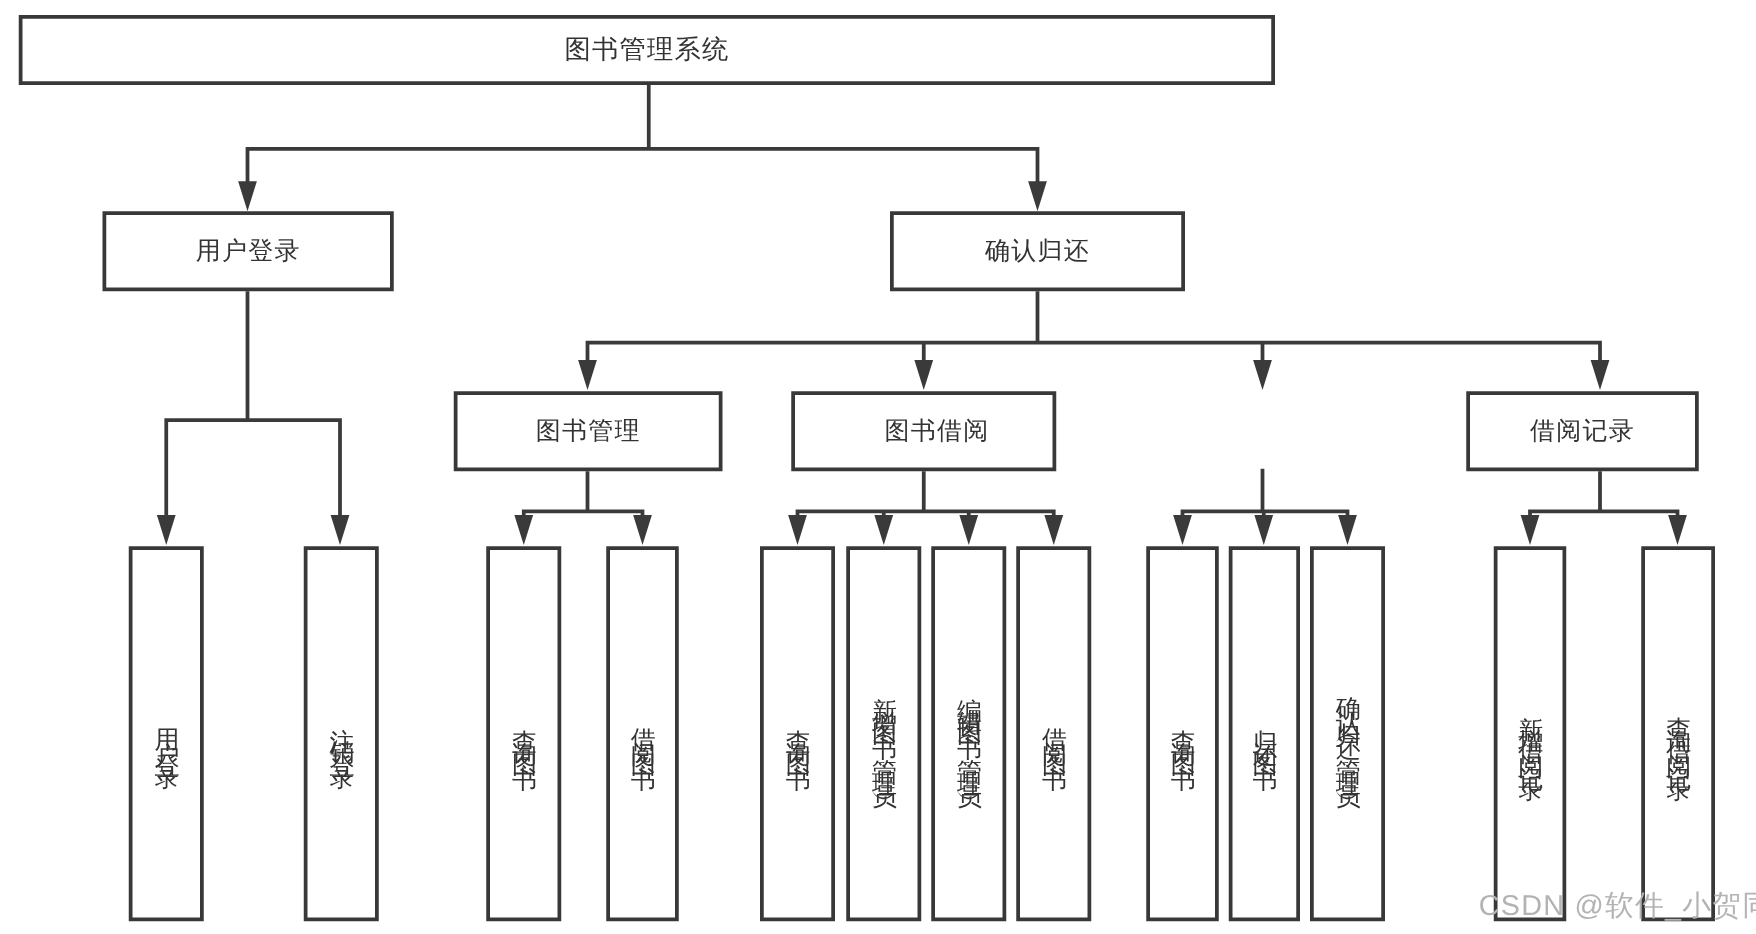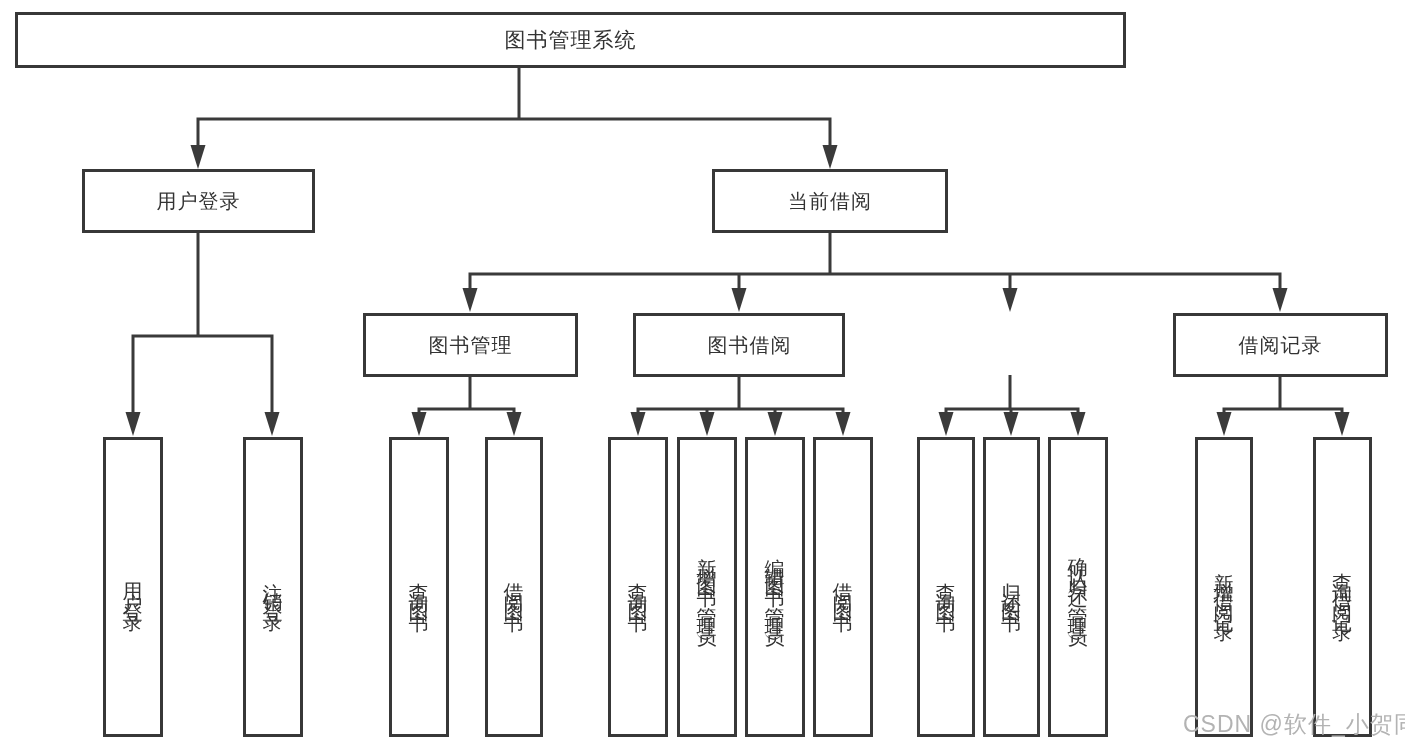--- a/index.html
+++ b/index.html
@@ -28,27 +28,27 @@
   .root-label{font-size:21px;letter-spacing:1px;}
   .leaf span{
     writing-mode:vertical-rl;
     text-orientation:mixed;
     line-height:1;
     font-size:20px;
     letter-spacing:10px;
     color:#333333;
   }
   
-  .n-root          {left:15px;  top:12px;  width:1111px; height:56px;}
+  .n-root          {left:15px;  top:12px;  width:1005px; height:56px;}
   .n-user-login    {left:82px;  top:169px; width:233px;  height:64px;}
   .n-book-mgmt     {left:712px; top:169px; width:236px;  height:64px;}
   .n-new-book      {left:363px; top:313px; width:215px;  height:64px;}
   .n-book-borrow   {left:633px; top:313px; width:212px;  height:64px;padding-left:21px;}
   .n-current-borrow{left:903px; top:313px; width:215px;  height:64px;}
-  .n-borrow-records{left:1173px;top:313px; width:215px;  height:64px;}
+  .n-borrow-records{left:1173px;top:313px; width:186px;  height:64px;}
   .leaf{top:437px;height:300px;}
   .l-1 {left:103px; width:60px;}
   .l-2 {left:243px; width:60px;}
   .l-3 {left:389px; width:60px;}
   .l-4 {left:485px; width:58px;}
   .l-5 {left:608px; width:60px;}
   .l-6 {left:677px; width:60px;}
   .l-7 {left:745px; width:60px;}
   .l-8 {left:813px; width:60px;}
   .l-9 {left:917px; width:58px;}
@@ -119,21 +119,21 @@
   </svg>
 
   <div class="box n-root">
     <span class="root-label">图书管理系统</span>
   </div>
 
   <div class="box n-user-login">
     <span class="h-label">用户登录</span>
   </div>
   <div class="box n-book-mgmt">
-    <span class="h-label">当前借阅</span>
+    <span class="h-label">确认归还</span>
   </div>
 
   <div class="box n-new-book">
     <span class="h-label">图书管理</span>
   </div>
   <div class="box n-book-borrow">
     <span class="h-label">图书借阅</span>
   </div>
   <div class="box n-borrow-records">
     <span class="h-label">借阅记录</span>

